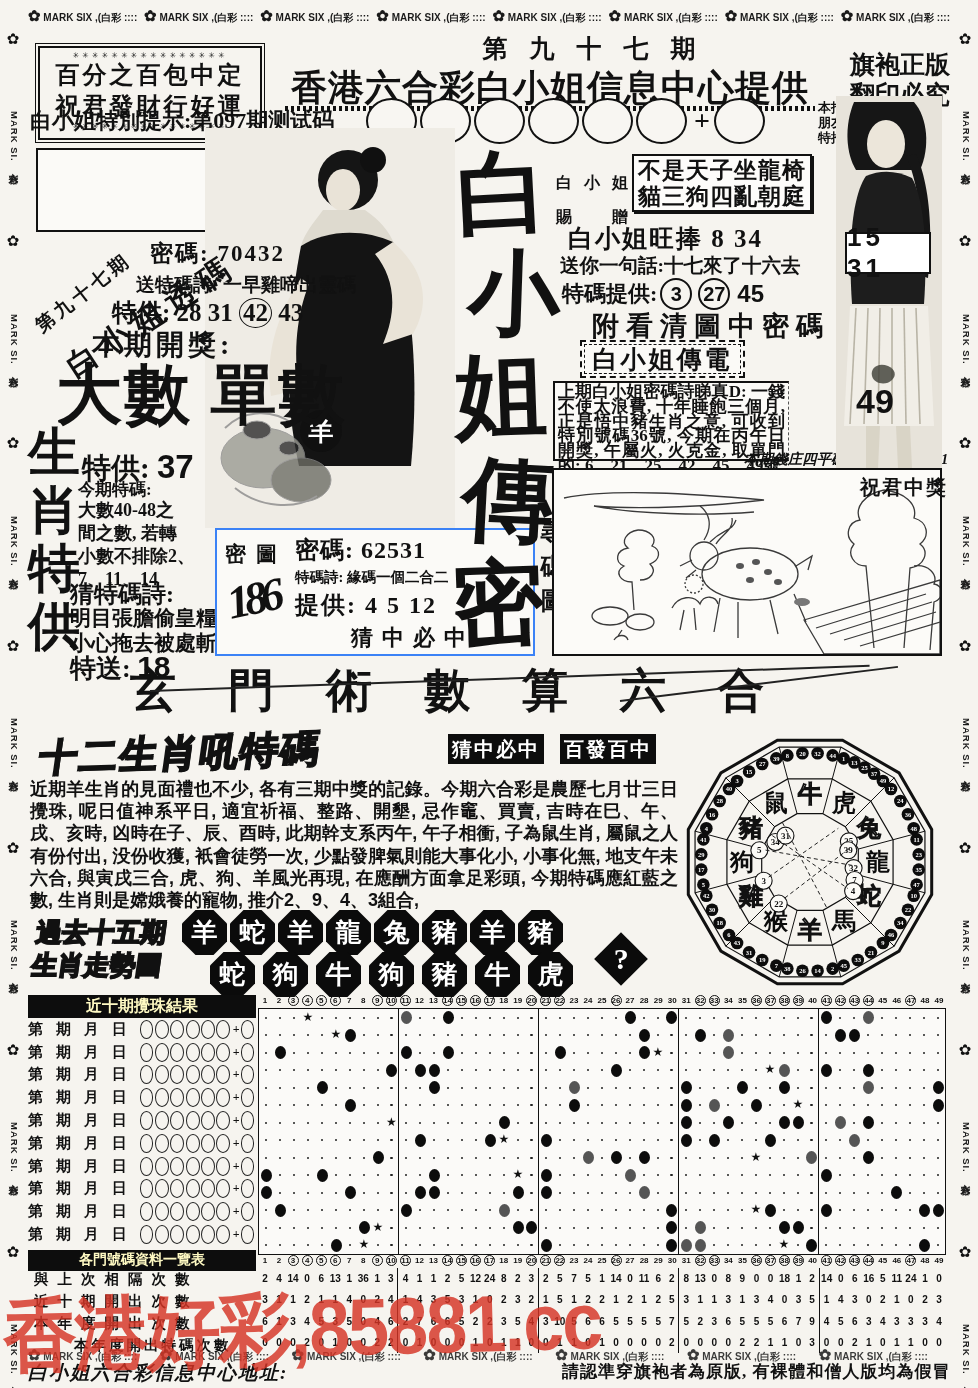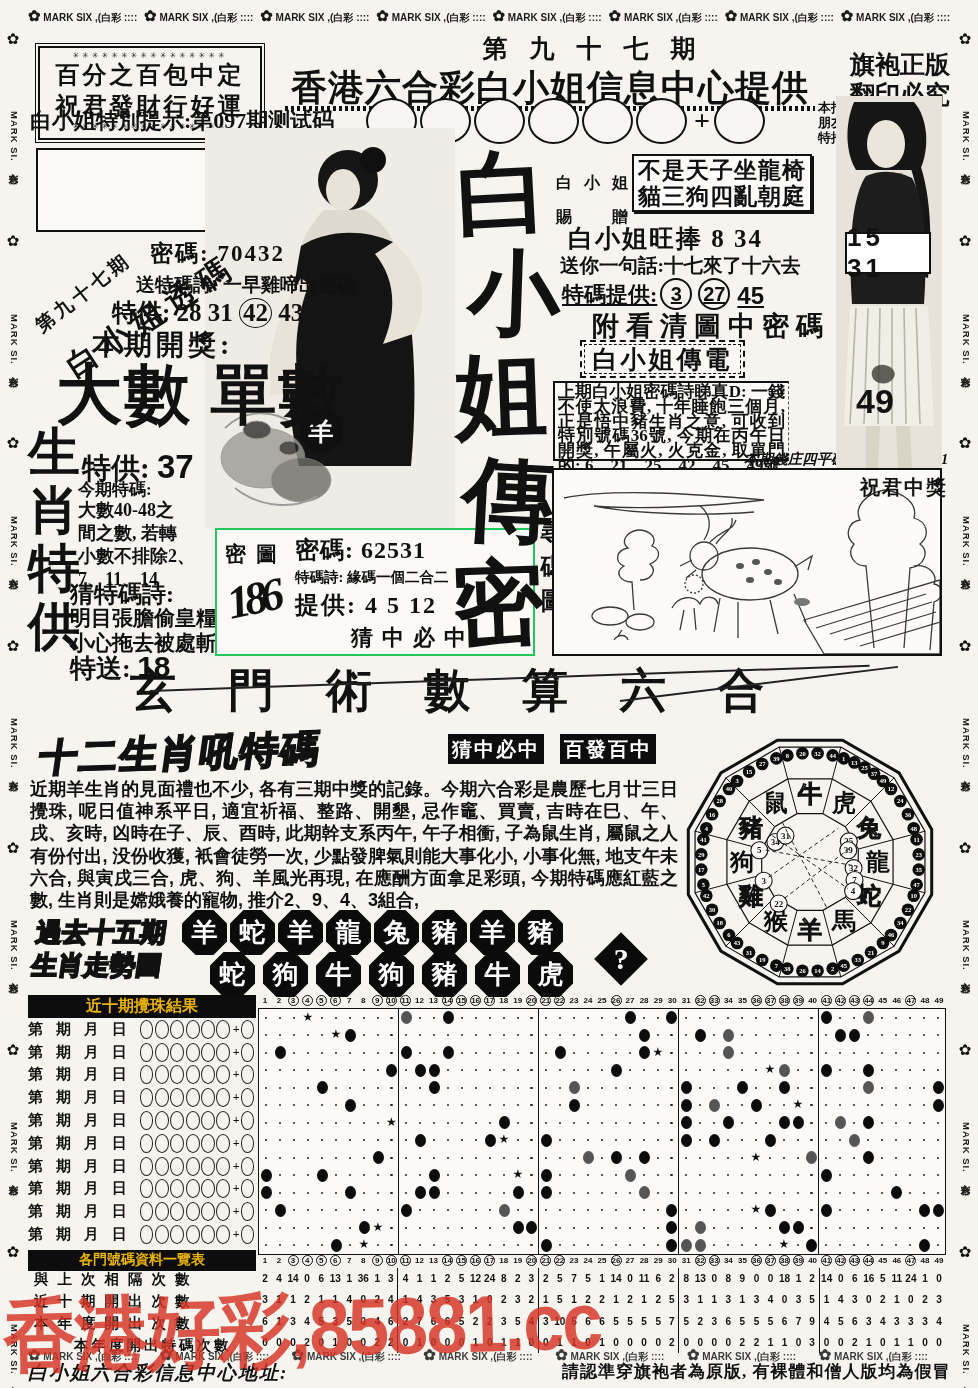--- a/index.html
+++ b/index.html
@@ -57,42 +57,42 @@
   #lp-tesong .v { font-size:30px; font-family:"Liberation Sans",sans-serif; font-weight:bold;}
 
   
   #photo-left { left:205px; top:128px; width:250px; height:400px; }
   #sheep-badge { left:300px; top:410px; width:42px; height:42px; border-radius:50%; background:#101010; color:#fff; font-size:25px; font-weight:900; display:flex; align-items:center; justify-content:center;}
   #photo-right { left:836px; top:96px; width:106px; height:376px; }
   #pr-label { left:845px; top:232px; width:86px; height:42px; background:#fff; border:2px solid #111; color:#111; font-size:26px; font-weight:bold; display:flex; align-items:center; justify-content:center; letter-spacing:4px; font-family:"Liberation Sans",sans-serif;}
   #pr-49 { left:856px; top:382px; font-size:34px; font-weight:bold; font-family:"Liberation Sans",sans-serif; color:#111;}
 
   
-  #mitu { left:215px; top:528px; width:320px; height:128px; border:2px solid #22c55e; display:flex; background:#fbfaf7;}
+  #mitu { left:215px; top:528px; width:320px; height:128px; border:2px solid #3b82f6; display:flex; background:#fbfaf7;}
   #mitu-left { width:78px; position:relative; }
   #mitu-left .lab { position:absolute; left:8px; top:10px; font-size:21px; font-weight:900; letter-spacing:10px; white-space:nowrap;}
   #mitu-left .hw { position:absolute; left:10px; top:42px; font-size:46px; font-style:italic; transform:rotate(-12deg); letter-spacing:-6px; font-weight:bold;}
   #mitu-right { flex:1; padding:4px 2px 0 0; }
   #mitu-pass { font-size:24px; font-weight:900; letter-spacing:1px;}
   #mitu-poem { font-size:14.5px; font-weight:900; margin-top:2px;}
   #mitu-prov { font-size:24px; font-weight:bold; margin-top:2px; letter-spacing:2px;}
   #mitu-win  { font-size:22px; font-weight:900; letter-spacing:9px; text-align:center; margin-top:2px;}
 
   
   .ctitle { position:absolute; font-size:92px; font-weight:900; line-height:92px; }
   #csub { left:538px; top:516px; width:30px; font-size:25px; font-weight:900; line-height:34px; text-align:center;}
 
   
   #gift { left:556px; top:166px; width:72px; font-size:16px; font-weight:bold; line-height:34px;}
   #gift div { display:flex; justify-content:space-between; }
   #couplet { left:632px; top:154px; width:180px; height:58px; border:2.5px solid #111; box-shadow:2px 2px 0 #111; text-align:center; padding-top:2px; background:#fdfcfa;}
   #couplet div { font-size:23px; font-weight:900; line-height:26px; white-space:nowrap; letter-spacing:1px;}
   #rp-wang { left:568px; top:222px; font-size:25px; font-weight:bold; letter-spacing:2px;}
   #rp-sent { left:560px; top:252px; font-size:19.5px; font-weight:bold;}
-  #rp-tema { left:562px; top:278px; font-size:22px; font-weight:bold; display:flex; align-items:flex-end;text-decoration:underline;}
+  #rp-tema { left:562px; top:278px; font-size:22px; font-weight:bold; display:flex; align-items:center;}
   .tema-circ { width:32px; height:32px; border:2px solid #111; border-radius:50%; display:inline-flex; align-items:center; justify-content:center; font-size:20px; margin:0 3px; font-family:"Liberation Sans",sans-serif;}
   #rp-see { left:592px; top:308px; font-size:27px; font-weight:900; letter-spacing:7px; white-space:nowrap;}
   #rp-tele { left:580px; top:340px; width:165px; height:38px; border:2px dashed #111; outline:1px dashed #111; outline-offset:-5px; display:flex; align-items:center; justify-content:center; font-size:25px; font-weight:900; letter-spacing:3px; background:#fbfaf7;}
   #rp-info { left:553px; top:381px; width:236px; height:80px; border:2px solid #111; border-right:1px dashed #555; padding:2px 3px; font-size:17px; font-weight:900; line-height:14.8px; text-align:justify; background:#fbfaf7;}
   #rp-ping { left:744px; top:450px; font-size:14.5px; font-weight:900; font-style:italic; white-space:nowrap;}
   #deer-box { left:552px; top:468px; width:390px; height:188px; border:2.5px solid #111; background:#fcfbf8;}
   #deer-wish { left:860px; top:474px; font-size:20px; font-weight:bold; letter-spacing:2px; writing-mode:horizontal-tb;}
 
   
   #divider { left:130px; top:660px; width:700px; font-size:46px; font-weight:900; letter-spacing:52px; white-space:nowrap;}
@@ -107,21 +107,21 @@
   #badges1 { left:182px; top:910px; display:flex; gap:3px;}
   #badges2 { left:210px; top:952px; display:flex; gap:8px;}
   .octa { width:45px; height:45px; background:#0b0b0b; color:#fff; font-size:26px; font-weight:900; display:flex; align-items:center; justify-content:center;
           clip-path:polygon(30% 0,70% 0,100% 30%,100% 70%,70% 100%,30% 100%,0 70%,0 30%); }
   #qmark { left:602px; top:940px; width:38px; height:38px; background:#0b0b0b; transform:rotate(45deg); display:flex; align-items:center; justify-content:center;}
   #qmark span { transform:rotate(-45deg); color:#fff; font-size:30px; font-weight:900;}
   #wheel { left:676px; top:730px; }
 
   
   #res-table { left:28px; top:995px; width:228px; }
-  .blackbar { background:#0d0d0d; color:#eab308; font-weight:900; display:flex; justify-content:space-around; align-items:center;}
+  .blackbar { background:#0d0d0d; color:#fef9c3; font-weight:900; display:flex; justify-content:space-around; align-items:center;}
   #res-head { height:23px; font-size:16px; }
   .res-row { display:flex; align-items:center; height:22.8px; }
   .res-row .lab { font-size:15px; font-weight:bold; }
   .res-row .gap { width:13px; border-bottom:0; }
   .res-circ { width:14px; height:19px; border:1.4px solid #222; border-radius:50%; margin-right:1.5px; }
   .res-plus { font-size:12px; font-weight:bold; margin:0 1px; }
   #res-foot { height:21px; font-size:14px; margin-top:4px;}
   .stat-lab { position:absolute; left:34px; width:218px; font-size:14.5px; font-weight:bold; letter-spacing:9px; white-space:nowrap;}
   .stat-lab.tight { letter-spacing:3px; }
 

